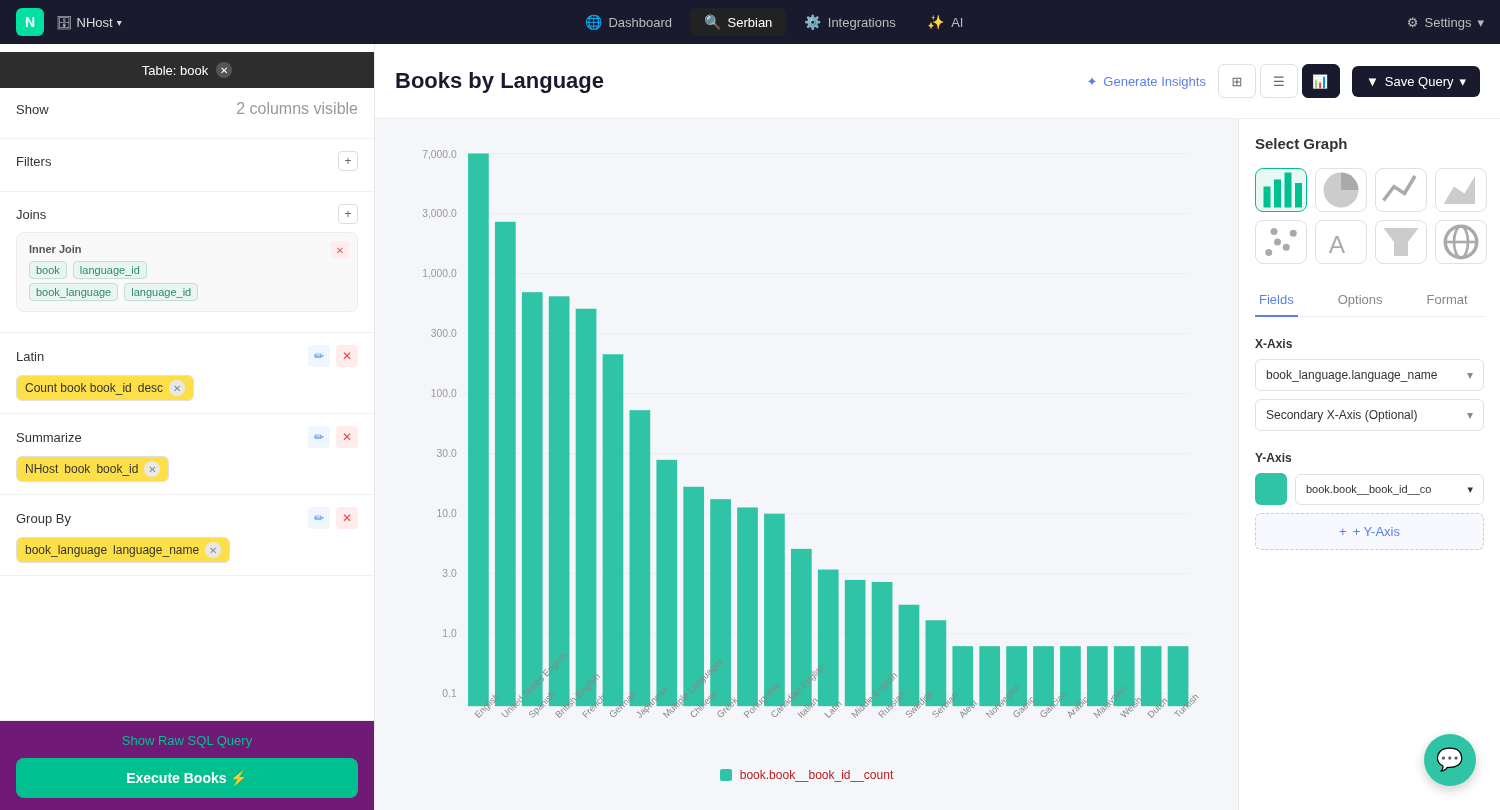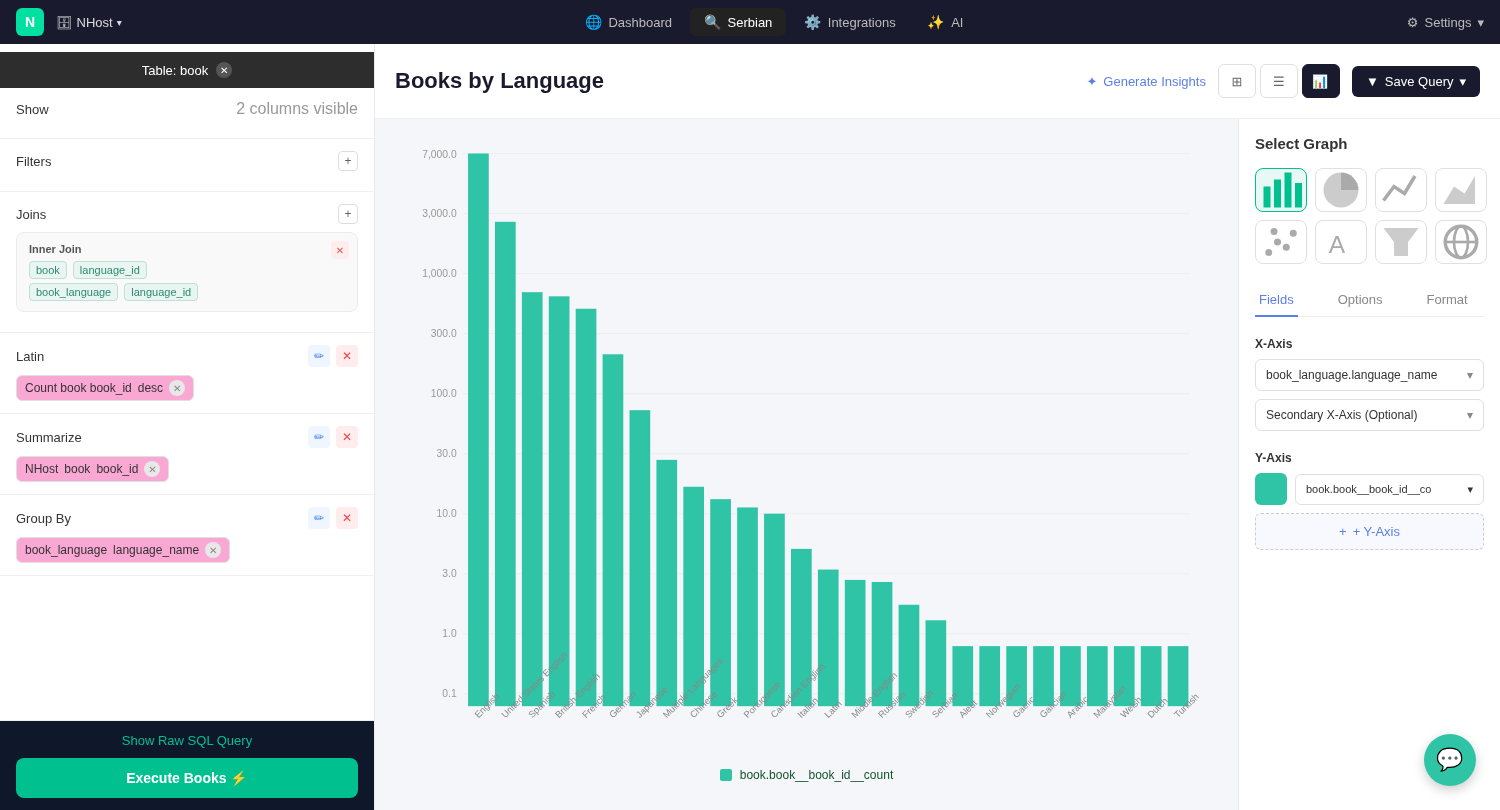--- a/index.html
+++ b/index.html
@@ -44,41 +44,41 @@
     .join-field { display: flex; align-items: center; gap: 6px; }
     .field-chip { background: #e8f5f0; border: 1px solid #c0e0d4; border-radius: 4px; padding: 2px 6px; font-size: 11px; color: #2d8a70; }
     .join-remove { position: absolute; top: 8px; right: 8px; width: 18px; height: 18px; background: #ffecec; border-radius: 4px; display: flex; align-items: center; justify-content: center; cursor: pointer; color: #e55; font-size: 10px; }
 
     .sort-header { display: flex; align-items: center; justify-content: space-between; margin-bottom: 8px; }
     .sort-actions { display: flex; gap: 6px; }
     .icon-btn { width: 22px; height: 22px; border-radius: 4px; display: flex; align-items: center; justify-content: center; cursor: pointer; font-size: 12px; }
     .icon-btn-edit { color: #3b82f6; background: #eff6ff; }
     .icon-btn-remove { color: #ef4444; background: #ffecec; }
 
-    .sort-chip { display: inline-flex; align-items: center; gap: 6px; background: #f9a8d4; border: 1px solid #e0e0e0; border-radius: 6px; padding: 4px 8px; font-size: 12px; }
-
-    .sidebar-footer { position: absolute; bottom: 0; left: 0; right: 0; padding: 12px 16px; background: #0f172a; border-top: 1px solid #eee; }
+    .sort-chip { display: inline-flex; align-items: center; gap: 6px; background: #fde047; border: 1px solid #e0e0e0; border-radius: 6px; padding: 4px 8px; font-size: 12px; }
+
+    .sidebar-footer { position: absolute; bottom: 0; left: 0; right: 0; padding: 12px 16px; background: #701a75; border-top: 1px solid #eee; }
     .show-sql-link { color: #00c090; text-align: center; font-size: 13px; cursor: pointer; margin-bottom: 10px; }
     .execute-btn { width: 100%; background: #00c090; color: #fff; border: none; border-radius: 8px; padding: 12px; font-size: 14px; font-weight: 600; cursor: pointer; display: flex; align-items: center; justify-content: center; gap: 8px; }
 
     
     .main-content { flex: 1; display: flex; flex-direction: column; overflow: hidden; }
     .main-header { display: flex; align-items: center; padding: 20px 20px; gap: 12px; background: #fff; border-bottom: 1px solid #eee; }
     .main-title { font-size: 22px; font-weight: 700; color: #1a1a2e; flex: 1; }
     .generate-insights-btn { display: flex; align-items: center; gap: 6px; color: #5b7fe8; font-size: 13px; cursor: pointer; }
     .view-btns { display: flex; gap: 4px; }
     .view-btn { width: 38px; height: 34px; border: 1px solid #e0e0e0; border-radius: 6px; display: flex; align-items: center; justify-content: center; cursor: pointer; background: #fff; color: #666; }
     .view-btn.active { background: #1a1a2e; color: #fff; border-color: #1a1a2e; }
     .save-query-btn { background: #1a1a2e; color: #fff; border: none; border-radius: 6px; padding: 8px 14px; font-size: 13px; cursor: pointer; display: flex; align-items: center; gap: 6px; }
 
     
     .chart-container { flex: 1; display: flex; overflow: hidden; }
     .chart-area { flex: 1; padding: 20px; overflow: hidden; position: relative; }
     .chart-wrapper { width: 100%; height: calc(100% - 30px); position: relative; }
-    .chart-legend { display: flex; align-items: center; gap: 8px; justify-content: center; margin-top: 8px; font-size: 12px; color: #14532d; }
+    .chart-legend { display: flex; align-items: center; gap: 8px; justify-content: center; margin-top: 8px; font-size: 12px; color: #b91c1c; }
     .legend-dot { width: 12px; height: 12px; background: #2ec4a5; border-radius: 2px; }
 
     
     .right-panel { width: 262px; background: #fff; border-left: 1px solid #e8e8e8; padding: 16px; overflow-y: auto; flex-shrink: 0; }
     .panel-title { font-size: 15px; font-weight: 600; color: #333; margin-bottom: 16px; }
     .graph-types { display: grid; grid-template-columns: repeat(4, 1fr); gap: 8px; margin-bottom: 20px; }
     .graph-type-btn { width: 52px; height: 44px; border: 1px solid #e0e0e0; border-radius: 8px; display: flex; align-items: center; justify-content: center; cursor: pointer; background: #fff; color: #555; font-size: 18px; }
     .graph-type-btn.active { border-color: #00c090; background: #e8f9f5; color: #00c090; }
 
     .panel-tabs { display: flex; gap: 36px; margin-bottom: 16px; border-bottom: 1px solid #eee; }

